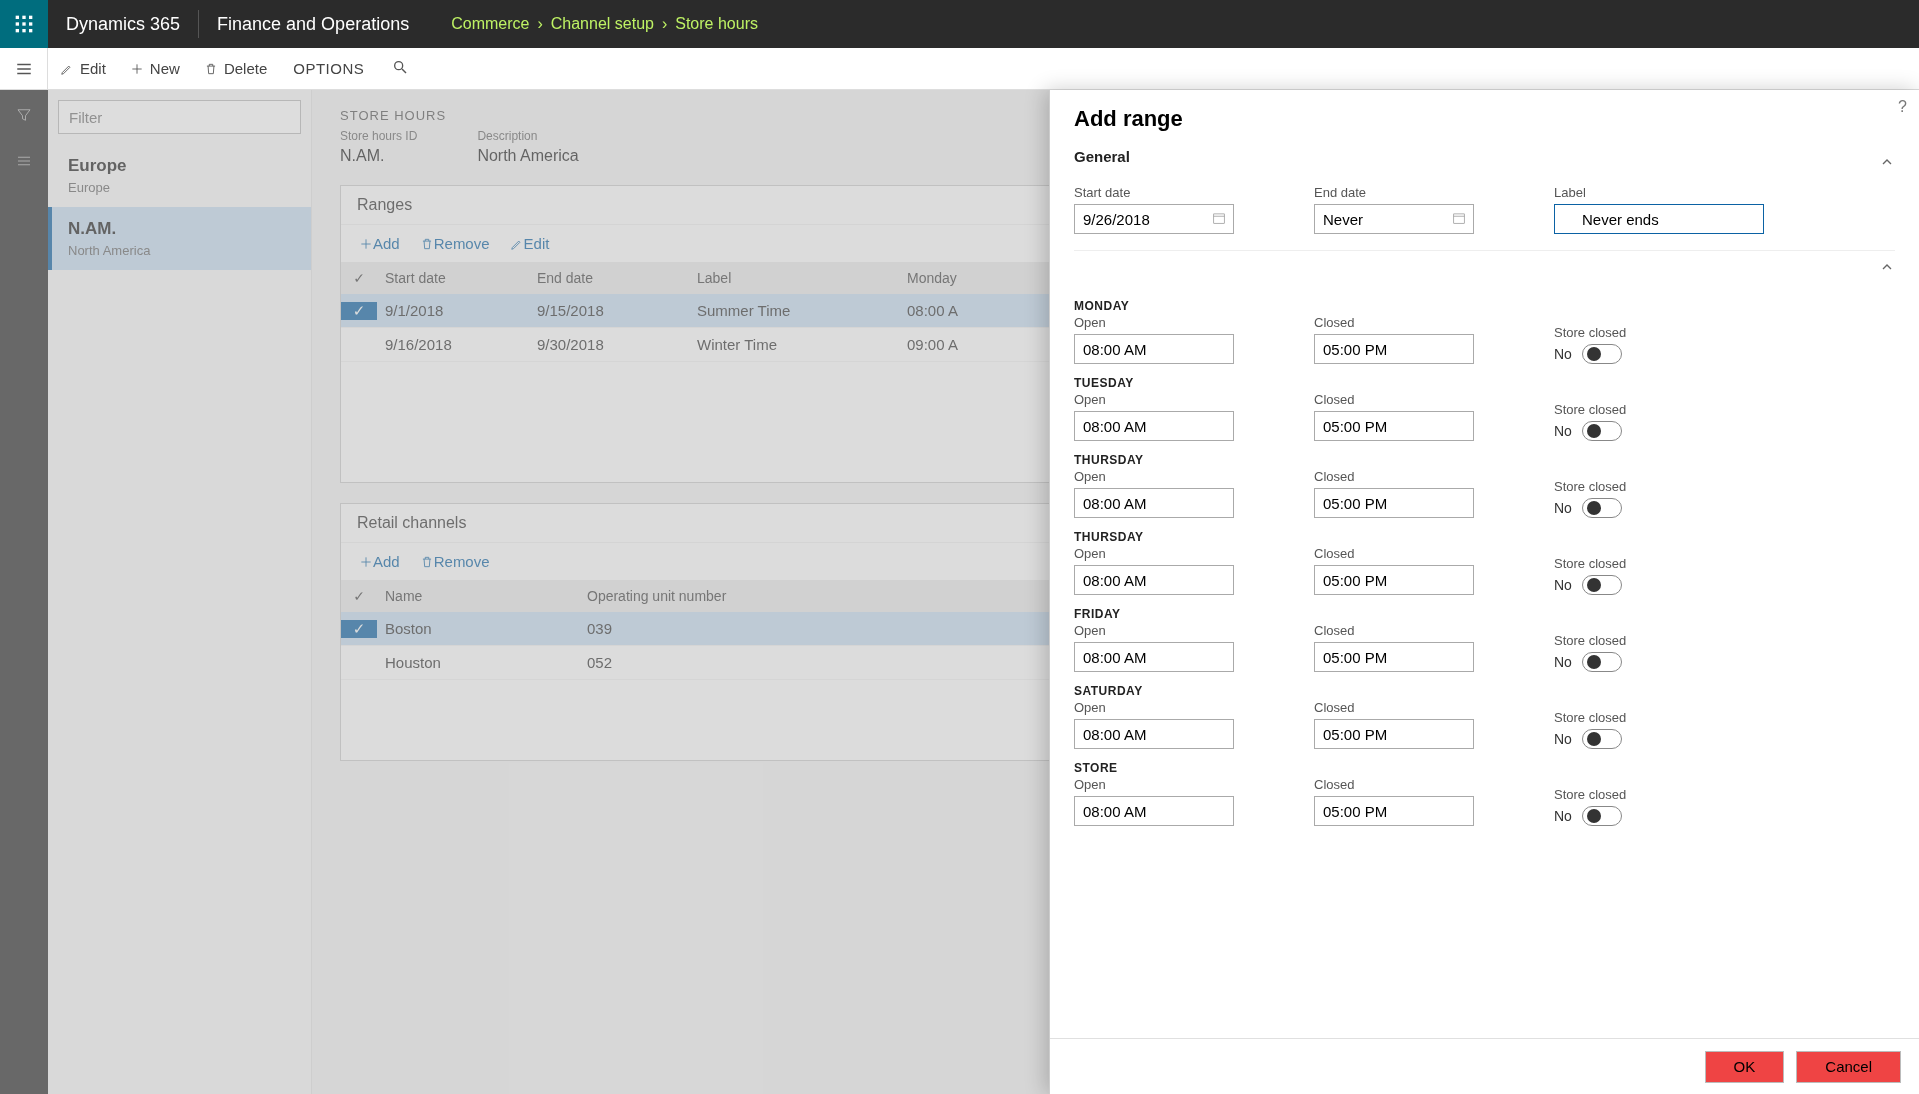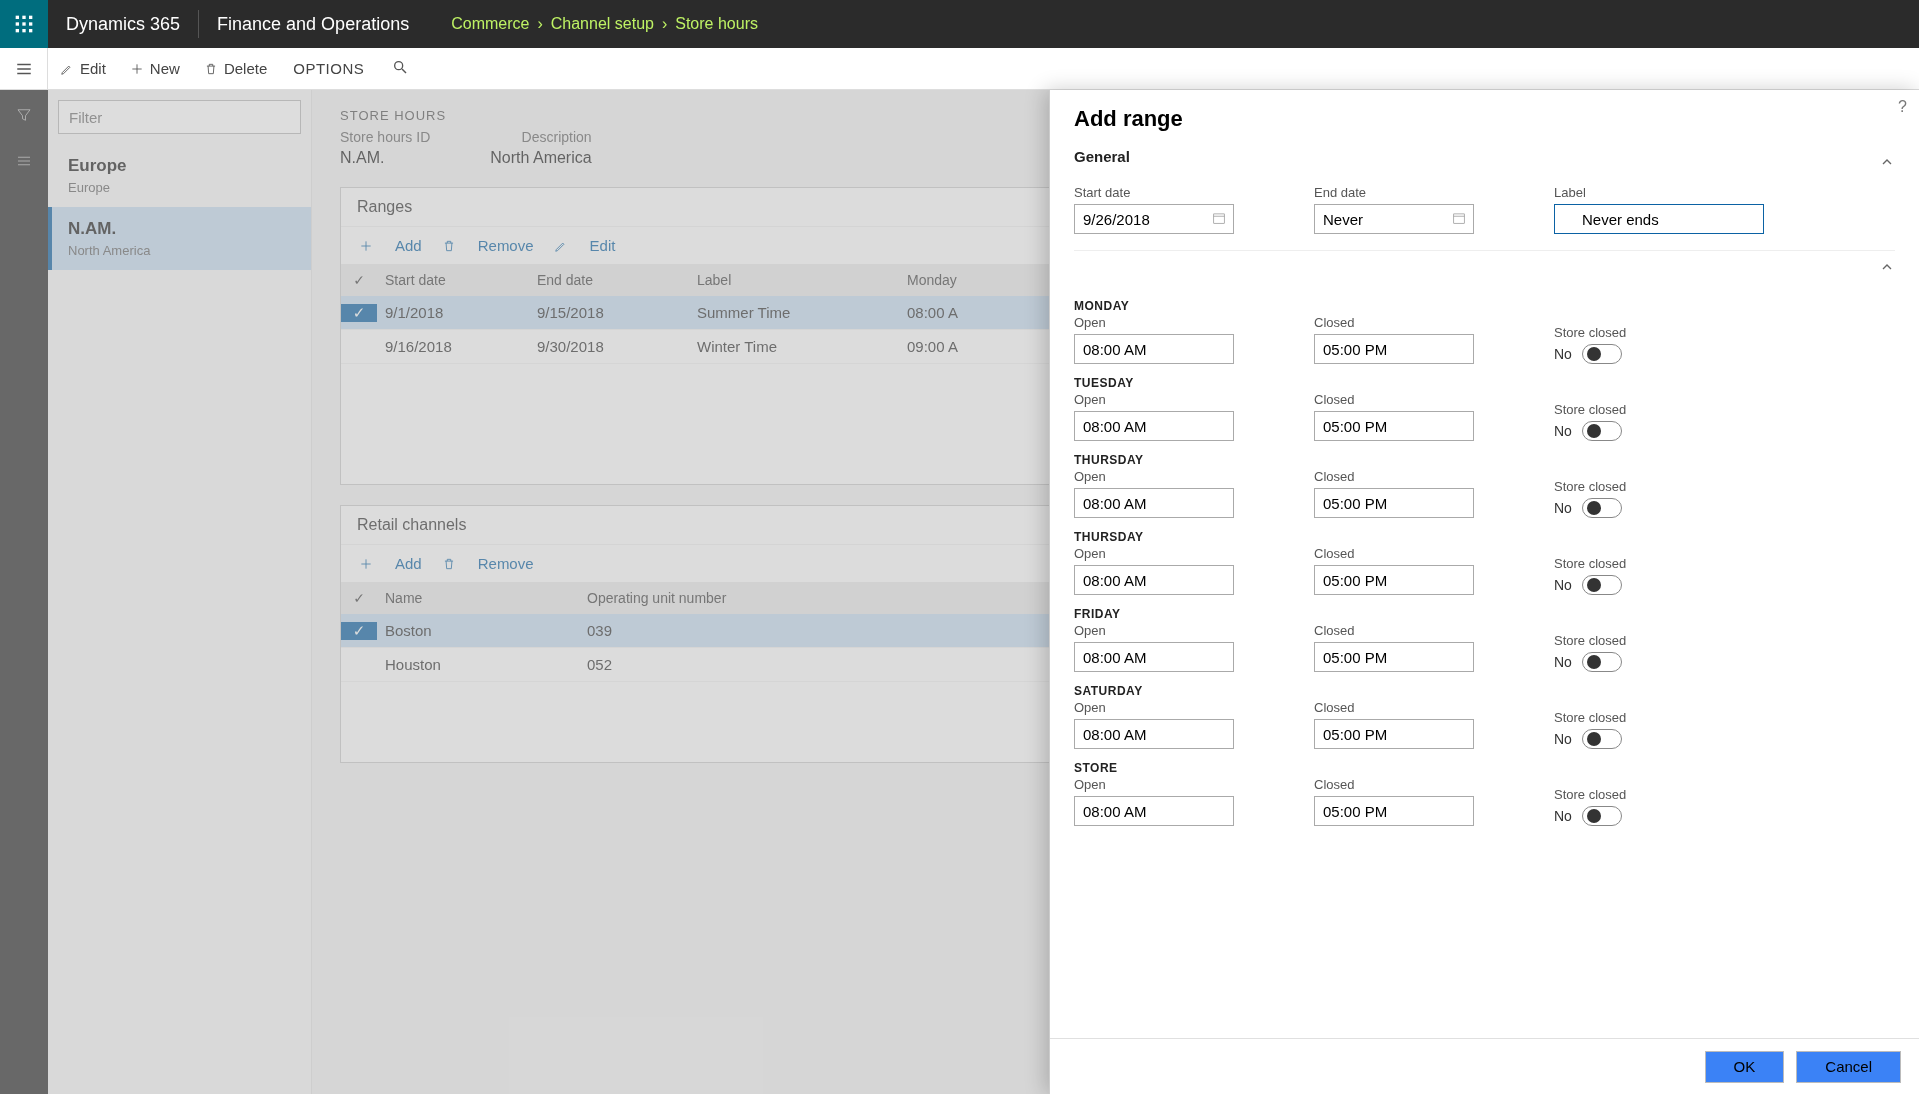--- a/index.html
+++ b/index.html
@@ -32,27 +32,27 @@
 .filterbox { margin: 10px; }
 .filterbox input { width: 100%; height: 34px; padding: 0 10px; border: 1px solid #bbb; font-size: 15px; }
 .navitem { padding: 12px 16px; border-left: 4px solid transparent; cursor: pointer; }
 .navitem .title { font-size: 17px; font-weight: 600; color: #222; }
 .navitem .sub { font-size: 13px; color: #666; margin-top: 4px; }
 .navitem.selected { background: #c6dcf0; border-left-color: #0b62a4; }
 
 .content { flex: 1; padding: 18px 28px; overflow: auto; }
 .section-title { font-size: 13px; letter-spacing: 1px; color: #555; }
 .field-row { display: flex; gap: 60px; margin-top: 6px; }
-.field-label { font-size: 14px; color: #666; text-align: right; }
+.field-label { font-size: 12px; color: #666; }
 .field-value { font-size: 16px; color: #222; margin-top: 4px; }
 
 .panel { border: 1px solid #ccc; background: #fdfdfd; margin-top: 20px; }
 .panel-title { font-size: 16px; padding: 10px 16px; color: #333; border-bottom: 1px solid #eee; }
 .panel-tools { display: flex; gap: 4px; padding: 6px 10px; }
-.tool { display: flex; align-items: center; gap: 22px; color: #0b62a4; font-size: 15px; padding: 4px 8px; cursor: pointer; }
+.tool { display: flex; align-items: center; gap: 0; color: #0b62a4; font-size: 15px; padding: 4px 8px; cursor: pointer; }
 .tool svg { width: 14px; height: 14px; stroke: #0b62a4; fill: none; stroke-width: 1.5; }
 
 .grid-head { display: flex; background: #e9e9e9; font-size: 14px; color: #444; height: 32px; align-items: center; }
 .grid-head .chk, .grid-row .chk { width: 36px; display: flex; align-items: center; justify-content: center; }
 .grid-row { display: flex; height: 34px; align-items: center; font-size: 15px; color: #333; border-bottom: 1px solid #f0f0f0; }
 .grid-row.selected { background: #c6dcf0; }
 .grid-row.selected .chk { background: #0b62a4; color: #fff; }
 .col-start { width: 160px; padding-left: 8px; }
 .col-end { width: 160px; }
 .col-label { width: 210px; }
@@ -78,21 +78,21 @@
 .so-body { flex: 1; overflow: auto; padding: 0 24px; }
 .day-block { margin-bottom: 2px; }
 .day-name { font-size: 12px; letter-spacing: 0.5px; font-weight: 600; color: #222; margin-top: 12px; }
 .day-row { display: flex; gap: 80px; align-items: flex-end; margin-top: 2px; }
 .tog-wrap { display: flex; align-items: center; gap: 10px; }
 .tog { width: 40px; height: 20px; border: 1px solid #888; border-radius: 10px; position: relative; background: #fff; }
 .tog .knob { width: 14px; height: 14px; background: #333; border-radius: 50%; position: absolute; top: 2px; left: 4px; }
 .tog-label { font-size: 14px; color: #333; }
 
 .so-foot { height: 56px; border-top: 1px solid #e0e0e0; display: flex; justify-content: flex-end; align-items: center; gap: 12px; padding: 0 18px; }
-.so-foot button { height: 32px; padding: 0 28px; border: 1px solid #bbb; background: #3b82f6; font-size: 15px; cursor: pointer; }
+.so-foot button { height: 32px; padding: 0 28px; border: 1px solid #bbb; background: #ef4444; font-size: 15px; cursor: pointer; }
 .chev { width: 16px; height: 16px; stroke: #666; fill: none; stroke-width: 2; }
 .help { position: absolute; right: 12px; top: 8px; font-size: 16px; color: #777; }
 
 .dimmed { filter: none; }
 </style>
 </head>
 <body>
 
 <div class="root">
 

